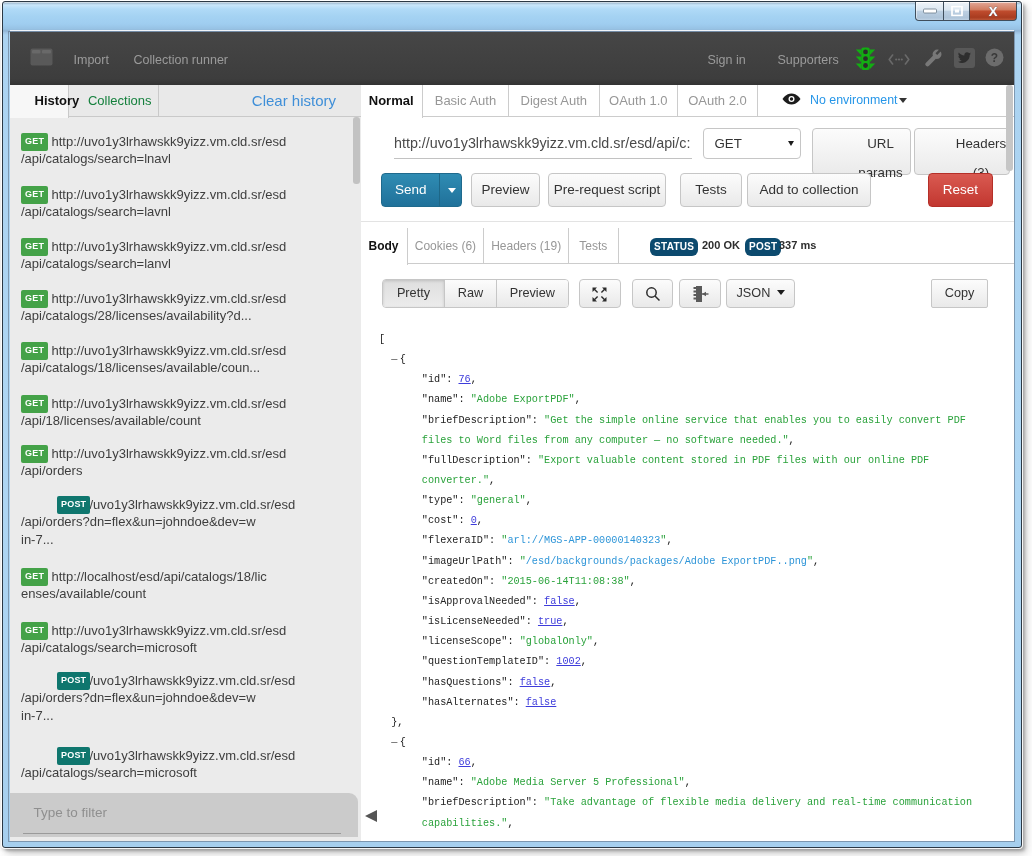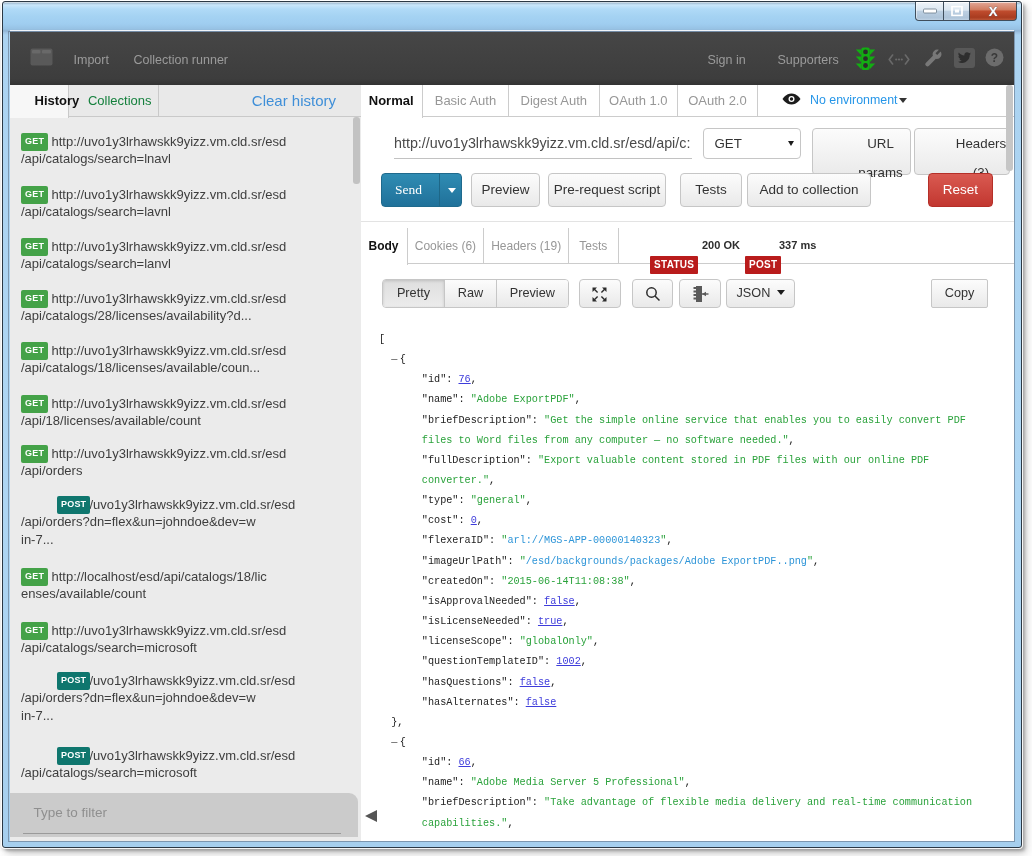--- a/index.html
+++ b/index.html
@@ -45,21 +45,21 @@
 .btn { position:absolute; top:0; height:47px; border:1px solid #c6c6c6; border-radius:4px; background:linear-gradient(#fcfcfc,#eaeaea); font-size:13.3px; color:#333; text-align:center; line-height:29px;padding-left:38px; }
 #getsel { position:absolute; left:325.5px; top:0; width:98px; height:31px; border:1px solid #c6c6c6; border-radius:4px; background:#fff; font-size:13.3px; color:#333; line-height:29px; }
 #sendrow { position:absolute; left:0; top:88px; width:100%; height:34.5px; }
 .btn2 { position:absolute; top:0; height:34.5px; border:1px solid #c6c6c6; border-radius:4px; background:linear-gradient(#fcfcfc,#e9e9e9); font-size:13.5px; color:#333; text-align:center; line-height:32px; }
 #send { position:absolute; left:20.5px; top:0; width:81px; height:34.5px; border:1px solid #1f6a8d; border-radius:4px; background:linear-gradient(#2f8cb3,#20719a); color:#fff; font-size:13.5px; }
 #reset { position:absolute; left:567.5px; top:0; width:65px; height:34.5px; border:1px solid #b52f28; border-radius:4px; background:linear-gradient(#d95a51,#c23730); color:#fff; font-size:13.5px; text-align:center; line-height:32px; }
 #sep1 { position:absolute; left:0; top:136px; width:100%; border-top:1px solid #e3e3e3; }
 #btabs { position:absolute; left:0; top:143px; width:100%; height:36.5px; border-bottom:1px solid #ccc; }
 .btab { position:absolute; top:0; height:36.5px; line-height:36px; font-size:12px; color:#979797; text-align:center; border-right:1px solid #ccc; }
 .btab.act { background:#fff; height:37.5px; color:#111; font-weight:bold; z-index:2; }
-.sbadge { position:absolute; background:#b91c1c; color:#fff; font-size:10px; font-weight:bold; letter-spacing:.3px; border-radius:1px; padding:3.5px 4px; top:28px; }
+.sbadge { position:absolute; background:#0c4a6e; color:#fff; font-size:10px; font-weight:bold; letter-spacing:.3px; border-radius:6px; padding:3.5px 4px; top:10px; }
 .sval { position:absolute; top:11px; font-size:11px; color:#2d2d2d; font-weight:bold; }
 #prettyrow { position:absolute; left:0; top:194.8px; width:100%; height:29.1px; }
 .pbtn { position:absolute; top:0; height:29.1px; border:1px solid #c6c6c6; border-radius:4px; background:linear-gradient(#fcfcfc,#e9e9e9); font-size:12.7px; color:#333; text-align:center; line-height:27px; }
 #pgroup { position:absolute; left:21.3px; top:0; width:187px; height:29.1px; border:1px solid #c6c6c6; border-radius:4px; overflow:hidden; display:flex; }
 #pgroup div { height:100%; font-size:12.7px; color:#333; text-align:center; line-height:27px; }
 #pgroup .seg1 { width:62px; background:linear-gradient(#dedede,#ececec); box-shadow:inset 0 1px 3px rgba(0,0,0,.15); }
 #pgroup .seg2 { width:52.3px; border-left:1px solid #c6c6c6; background:linear-gradient(#fcfcfc,#e9e9e9); }
 #pgroup .seg3 { width:72.6px; border-left:1px solid #c6c6c6; background:linear-gradient(#fcfcfc,#e9e9e9); }
 #json { position:absolute; left:18.5px; top:245.4px; font-family:"Liberation Mono", monospace; font-size:10.2px; line-height:20.15px; color:#222; white-space:pre; }
 #json .s { color:#2aa23b; }
@@ -185,21 +185,21 @@
       <div style="position:absolute; left:538.5px; top:13px; width:0; height:0; border-top:5px solid #333; border-left:4.5px solid transparent; border-right:4.5px solid transparent;"></div>
     </div>
     <div id="urlrow">
       <div id="urlinput">http://uvo1y3lrhawskk9yizz.vm.cld.sr/esd/api/c:</div>
       <div id="getsel"><span style="margin-left:10.5px;">GET</span><div style="position:absolute; right:6.5px; top:12.5px; width:0; height:0; border-top:5.5px solid #1c1c1c; border-left:3.5px solid transparent; border-right:3.5px solid transparent;"></div></div>
       <div class="btn" style="left:434.5px; width:99px;">URL params</div>
       <div class="btn" style="left:536.5px; width:96px;">Headers (3)</div>
     </div>
     <div id="sendrow">
       <div id="send">
-          <span style="position:absolute; left:13px; top:0; line-height:32.5px;font-family:Liberation Serif, serif;">Send</span>
+          <span style="position:absolute; left:13px; top:0; line-height:32.5px;">Send</span>
           <div style="position:absolute; left:56.5px; top:0; width:1px; height:32.5px; background:#1e6787;"></div>
           <div style="position:absolute; left:65.5px; top:14px; width:0; height:0; border-top:5px solid #fff; border-left:4.5px solid transparent; border-right:4.5px solid transparent;"></div>
         </div>
       <div class="btn2" style="left:110.5px; width:69px;">Preview</div>
       <div class="btn2" style="left:187.5px; width:118px;">Pre-request script</div>
       <div class="btn2" style="left:319.5px; width:62px;">Tests</div>
       <div class="btn2" style="left:386.5px; width:124px;">Add to collection</div>
       <div id="reset">Reset</div>
     </div>
     <div id="sep1"></div>

